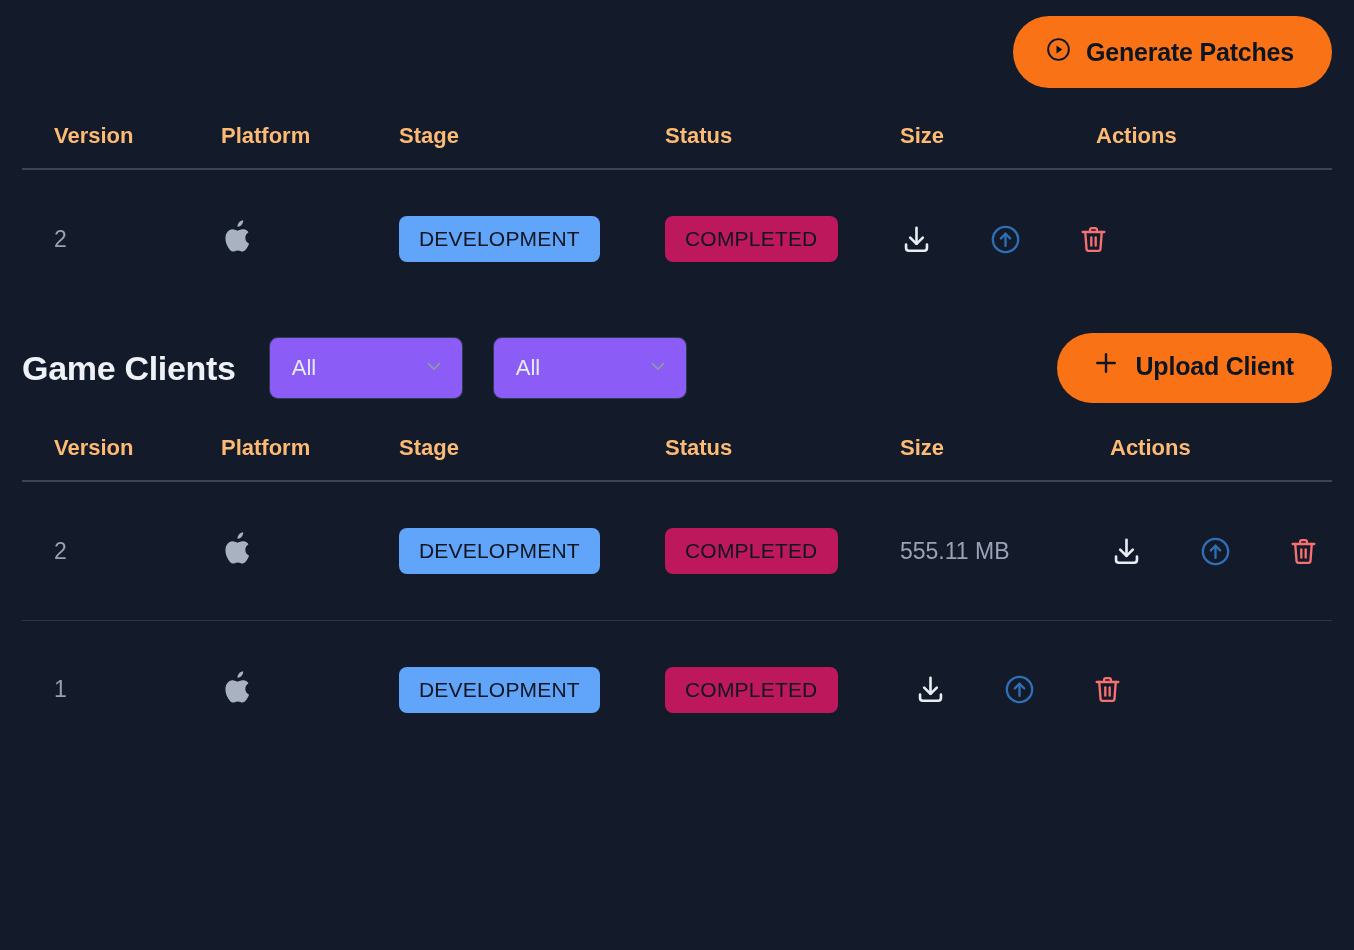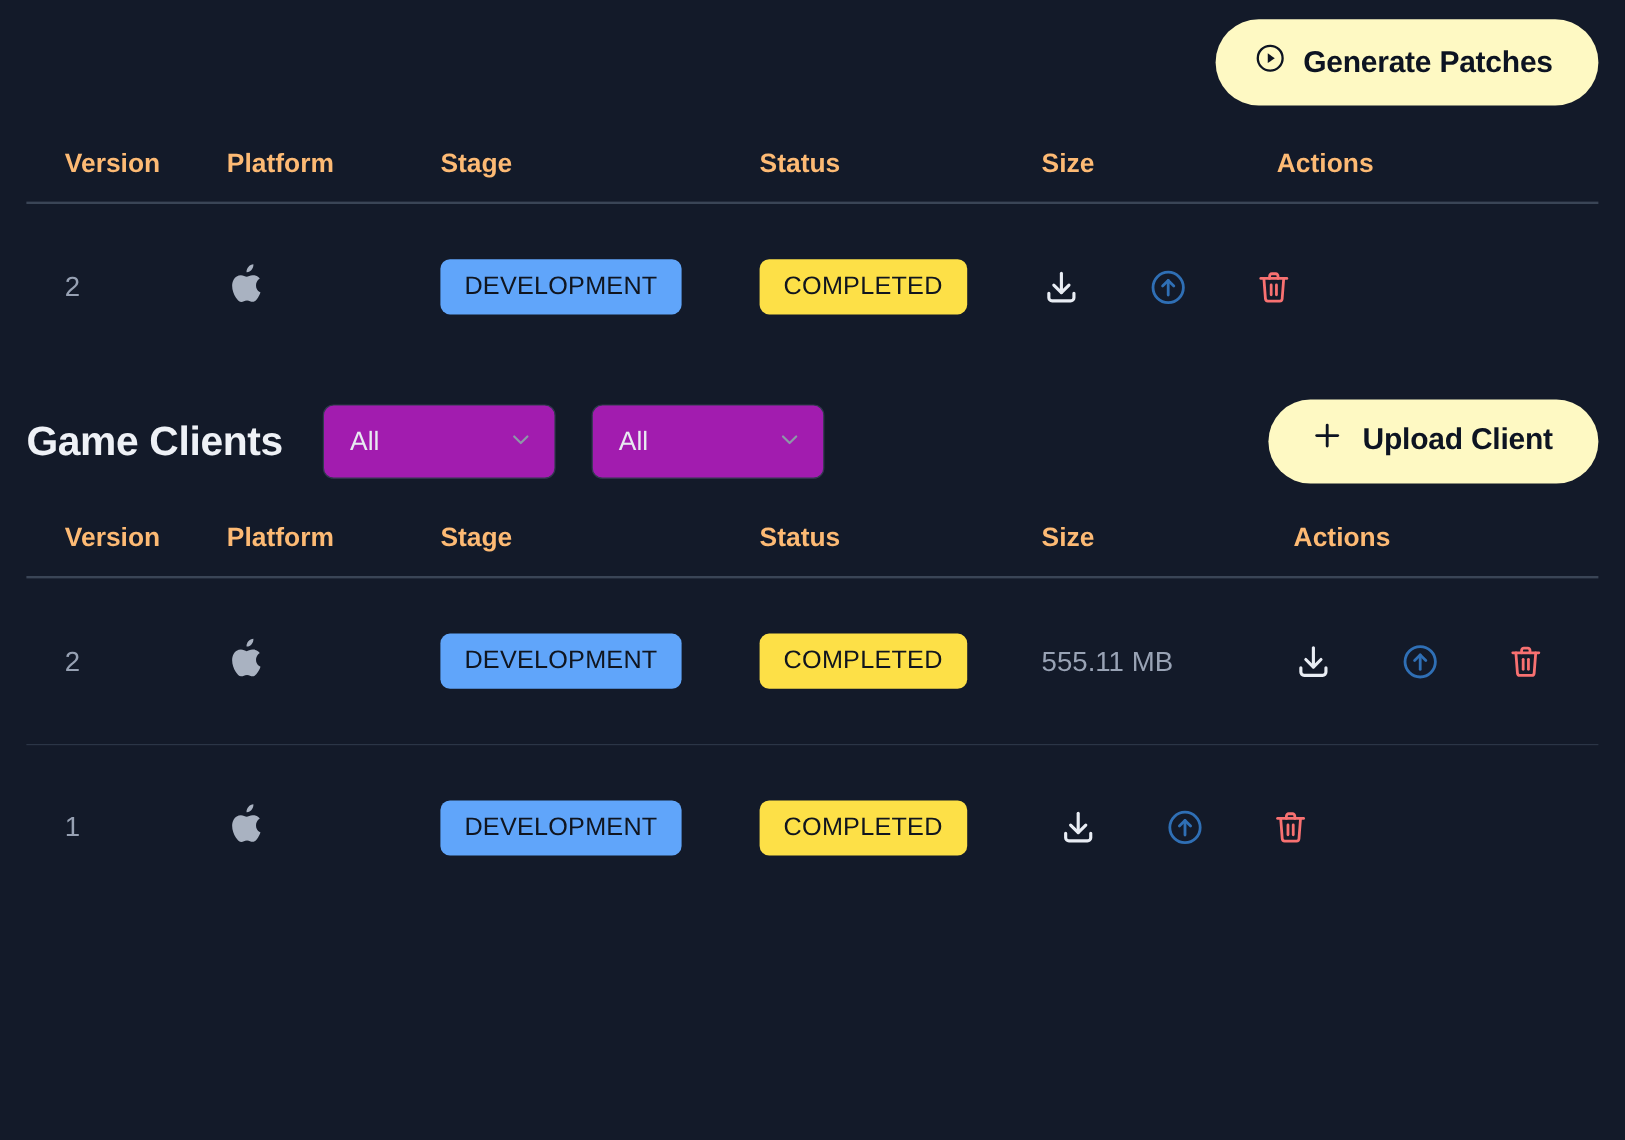--- a/index.html
+++ b/index.html
@@ -35,41 +35,41 @@
     white-space: nowrap;
   }
 
   .filters { display: flex; gap: 30px; margin-left: 33px; }
 
   .select {
     width: 194px;
     height: 62px;
     border: 1px solid #303a4d;
     border-radius: 9px;
-    background: #a21caf;
+    background: #8b5cf6;
     display: flex;
     align-items: center;
     justify-content: space-between;
     padding: 0 17px 0 22px;
     cursor: pointer;
   }
   .select-value {
     font-size: 22px;
     color: #e8ebf1;
   }
   .chev { display: block; }
 
   .spacer { flex: 1; }
 
   
   .btn {
     display: inline-flex;
     align-items: center;
     gap: 14px;
-    background: #fef9c3;
+    background: #f97316;
     color: #0d1422;
     border: none;
     border-radius: 999px;
     cursor: pointer;
     font-family: inherit;
   }
   .btn-generate {
     height: 72px;
     padding: 0 38px 0 32px;
     font-size: 25px;
@@ -98,21 +98,21 @@
   .thead .cell {
     font-size: 22px;
     font-weight: 700;
     color: #fdba74;
   }
   .tbody-row { height: 138px; }
   .tbody-row.divided { border-top: 1px solid #2b3546; }
 
   .cell { flex: none; }
   .c-version  { width: 167px; padding-left: 32px; }
-  .c-platform { width: 178px; }
+  .c-platform { width: 178px; margin-left: 32px; }
   .c-stage    { width: 266px; }
   .c-status   { width: 235px; }
   .c-size     { width: 196px; }
   .c-actions  { width: 268px; }
 
   
   .t2 .c-status  { width: 235px; }
   .t2 .c-size    { width: 196px; }
   .t2 .c-actions { width: 268px; padding-left: 14px; }
 
@@ -128,21 +128,21 @@
     align-items: center;
     justify-content: center;
     height: 46px;
     border-radius: 8px;
     font-size: 21px;
     font-weight: 400;
     color: #10151f;
     letter-spacing: 0.2px;
   }
   .badge-stage  { background: #60a5fa; padding: 12px 20px; }
-  .badge-status { background: #fde047; padding: 12px 20px; }
+  .badge-status { background: #be185d; padding: 12px 20px; }
 
   .size-text {
     font-size: 23px;
     color: #99a3b5;
     white-space: nowrap;
   }
 
   .actions { display: flex; align-items: center; gap: 56px; }
   .icon-btn {
     background: none;

